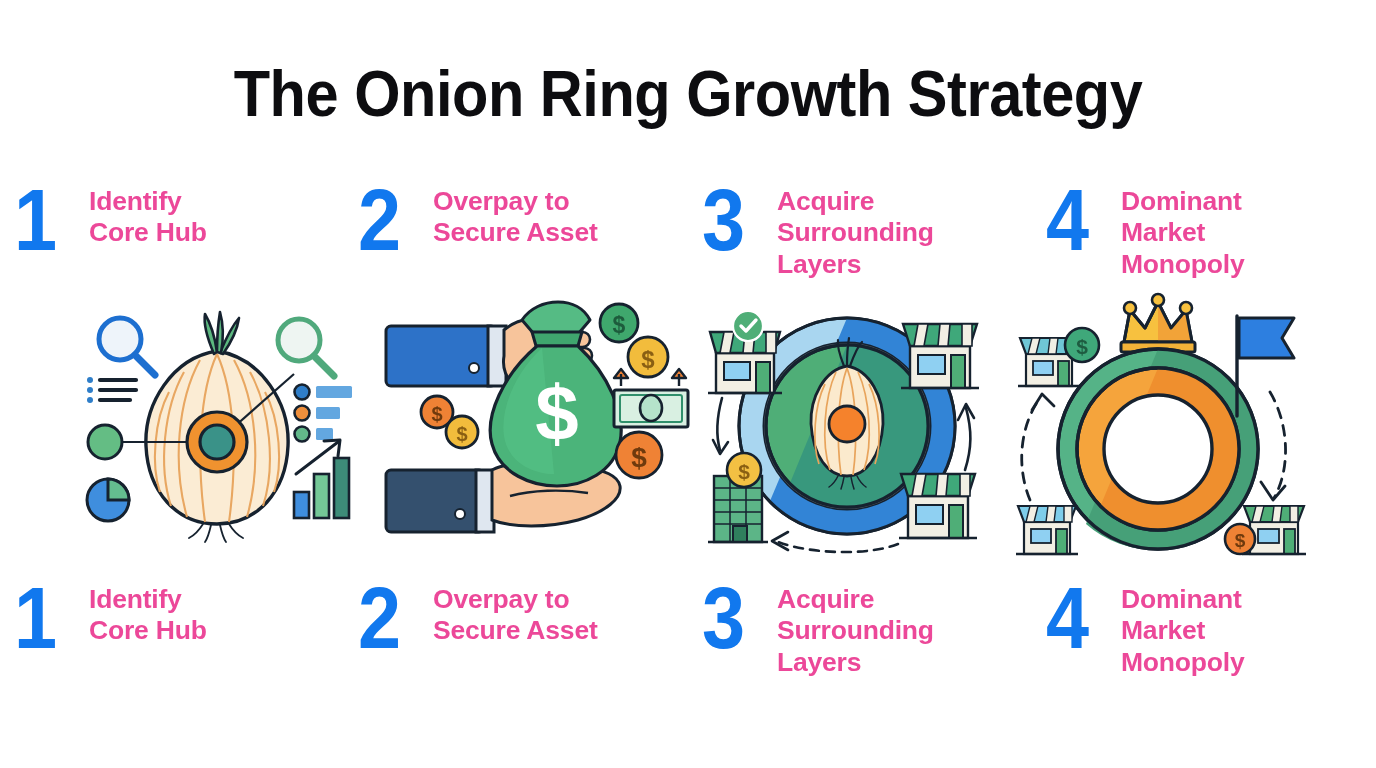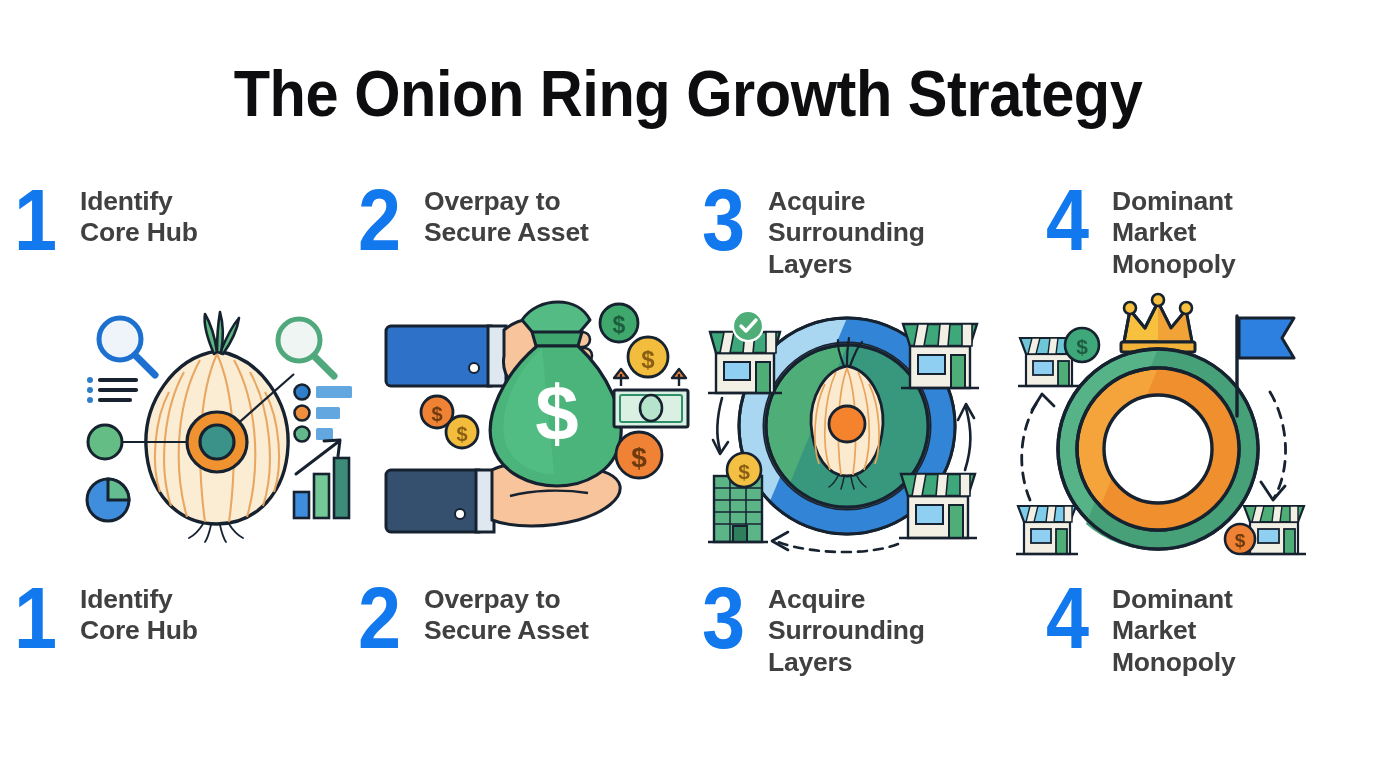--- a/index.html
+++ b/index.html
@@ -27,22 +27,22 @@
 
   .step { width: 344px; display: flex; align-items: flex-start; padding-left: 14px; }
   .step-num {
     font-family: "Liberation Sans", sans-serif;
     font-size: 88px; font-weight: bold; color: #1178ee;
     line-height: 0.92; width: 66px; flex: none;
     transform: scaleX(0.88); transform-origin: left top;
   }
   .step-label {
     font-family: "Liberation Sans", sans-serif;
-    font-size: 26.5px; font-weight: bold; color: #404040;
-    line-height: 1.18; padding-top: 6px; letter-spacing: -0.2px;
+    font-size: 26.5px; font-weight: bold; color: #ec4899;
+    line-height: 1.18; padding-top: 6px; letter-spacing: -0.2px; margin-left: 9px;
   }
   .step-label span { display: block; white-space: nowrap; }
 
   .art { position: absolute; }
   .art1 { left: 72px;  top: 296px; width: 290px; height: 250px; }
   .art2 { left: 392px; top: 290px; width: 296px; height: 258px; }
   .art3 { left: 700px; top: 298px; width: 292px; height: 260px; }
   .art4 { left: 1002px;top: 294px; width: 310px; height: 268px; }
   svg { display: block; overflow: visible; }
 </style>

